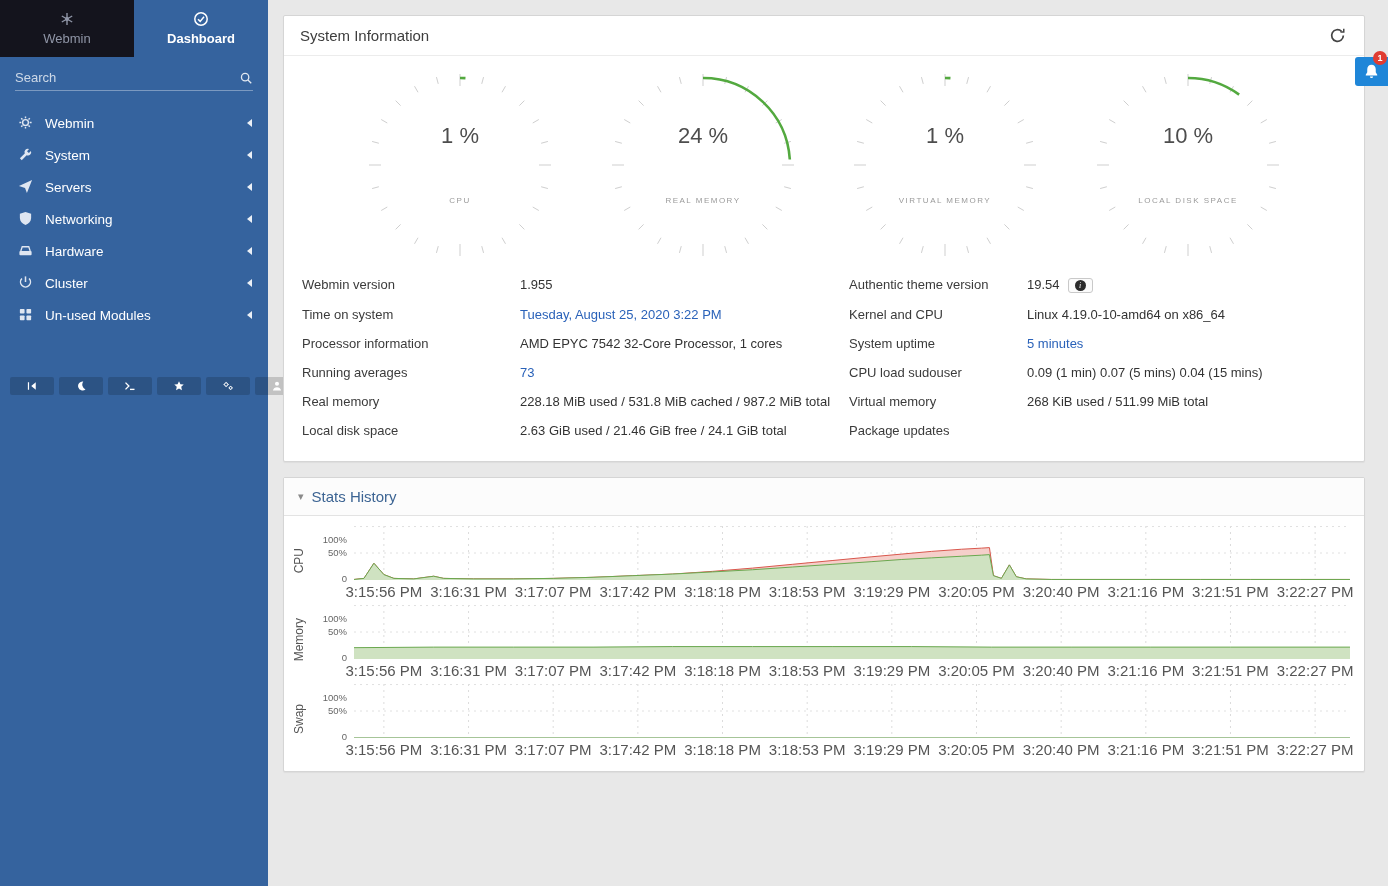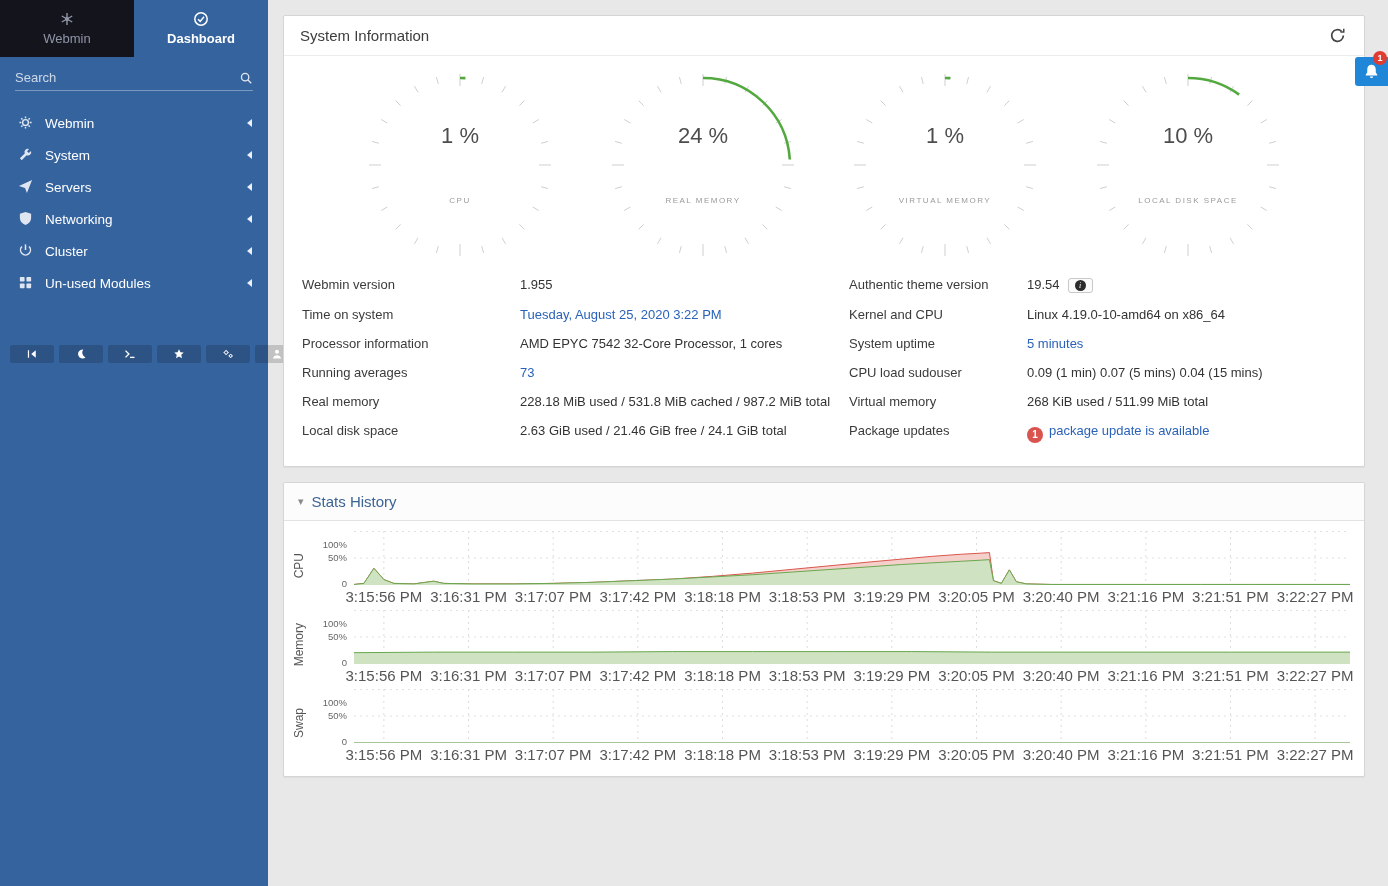--- a/index.html
+++ b/index.html
@@ -141,20 +141,30 @@
           <span class="mi-label">Servers</span>
           <span class="mi-caret"></span>
         </div>
         <div class="menu-item">
           <span class="mi-icon">
             <svg viewBox="0 0 16 16" fill="currentColor">
               <path d="M8 1l6 2v4.5c0 3.5-2.4 6-6 7.5-3.6-1.5-6-4-6-7.5V3z"></path>
             </svg>
           </span>
           <span class="mi-label">Networking</span>
+          <span class="mi-caret"></span>
+        </div>
+        <div class="menu-item">
+          <span class="mi-icon">
+            <svg viewBox="0 0 16 16">
+              <rect x="1.5" y="8.5" width="13" height="4.5" rx="1" fill="currentColor"></rect>
+              <path d="M3 8.5 4.5 4h7L13 8.5" fill="none" stroke="currentColor" stroke-width="1.4"></path>
+            </svg>
+          </span>
+          <span class="mi-label">Hardware</span>
           <span class="mi-caret"></span>
         </div>
         <div class="menu-item">
           <span class="mi-icon">
             <svg viewBox="0 0 16 16" fill="none" stroke="currentColor" stroke-width="1.6">
               <path d="M8 1.5v6"></path>
               <path d="M4.2 3.8a5.3 5.3 0 1 0 7.6 0"></path>
             </svg>
           </span>
           <span class="mi-label">Cluster</span>
@@ -394,21 +404,20 @@
           <div class="info-row">
             <div class="info-label">Real memory</div>
             <div class="info-value"><span>228.18 MiB used / 531.8 MiB cached / 987.2 MiB total</span></div>
             <div class="info-label">Virtual memory</div>
             <div class="info-value"><span>268 KiB used / 511.99 MiB total</span></div>
           </div>
           <div class="info-row">
             <div class="info-label">Local disk space</div>
             <div class="info-value"><span>2.63 GiB used / 21.46 GiB free / 24.1 GiB total</span></div>
             <div class="info-label">Package updates</div>
-            <div class="info-value"><span class="count-badge">1</span><a class="link">package update is available</a></div>
           </div>
         </div>
     </section>
 
     <section class="card stats">
       <div class="stats-header">
         <span class="caret">▾</span>
         <span class="stats-title">Stats History</span>
       </div>
       <div class="charts" id="charts">

